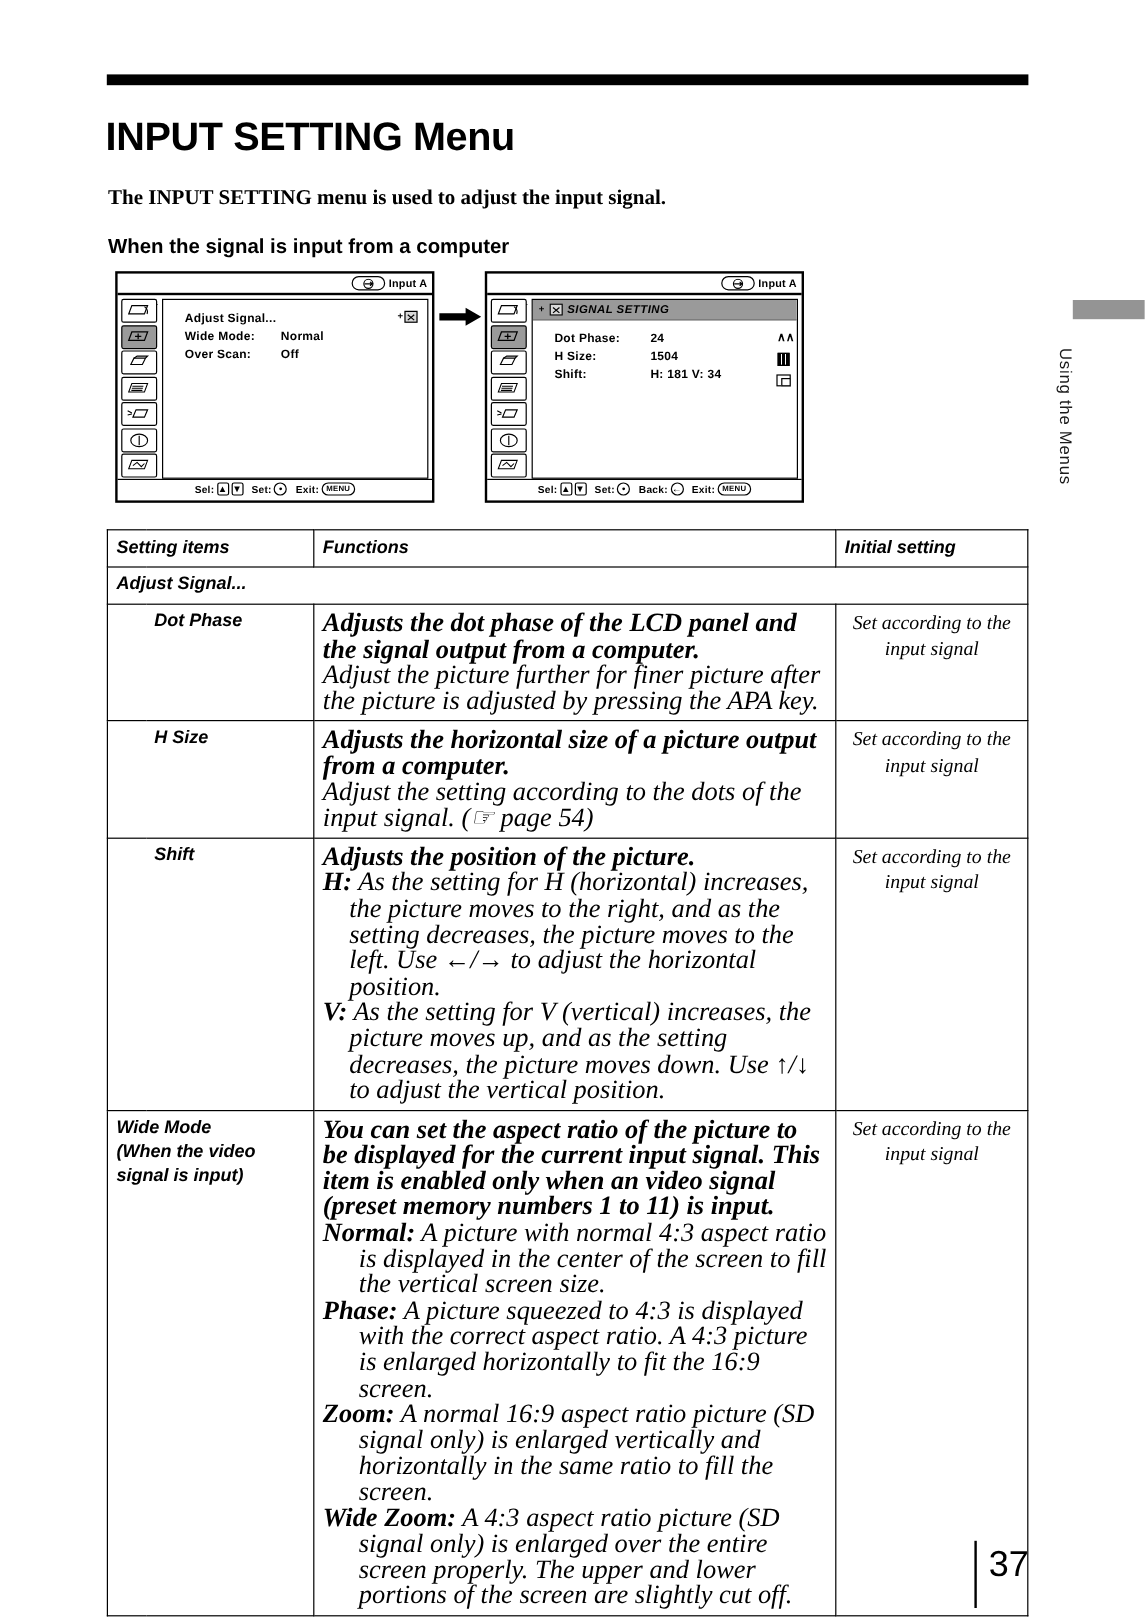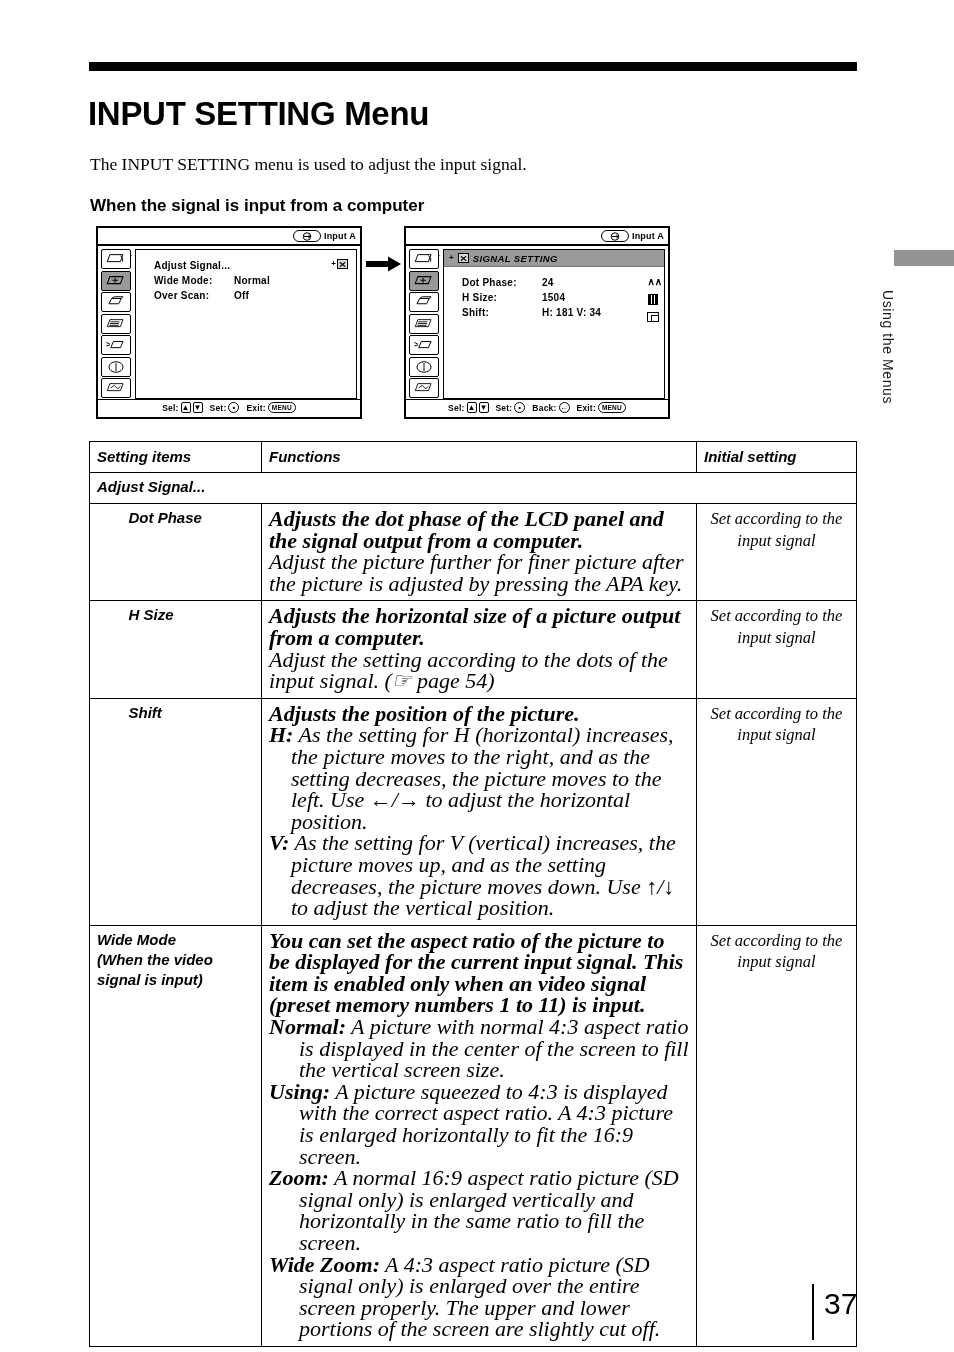--- a/index.html
+++ b/index.html
@@ -22,21 +22,21 @@
   }
   .page-title {
     position:absolute; left:88px; top:72px; width:700px;
     font-family:"Liberation Sans", sans-serif;
     font-weight:bold; font-size:33px; letter-spacing:-0.3px;
     line-height:40px;
   }
   .intro {
     position:absolute; left:90px; top:134px; width:700px;
     font-family:"Liberation Serif", serif;
-    font-size:17.5px; line-height:24px;
+    font-size:17.5px; line-height:24px;font-weight:bold;
   }
   .subhead {
     position:absolute; left:90px; top:181px; width:700px;
     font-family:"Liberation Sans", sans-serif;
     font-weight:bold; font-size:17px; line-height:22px;
   }
 
   
   .osd {
     position:absolute; top:226px;
@@ -517,21 +517,21 @@
           <div>(When the video</div>
           <div>signal is input)</div>
         </td>
         <td class="c-func func">
           <div class="lead">You can set the aspect ratio of the picture to be displayed for the current input signal. This item is enabled only when an video signal (preset memory numbers 1 to 11) is input.</div>
           <div class="hang2">
             <b>Normal:</b>
             <span>A picture with normal 4:3 aspect ratio is displayed in the center of the screen to fill the vertical screen size.</span>
           </div>
           <div class="hang2">
-            <b>Using:</b>
+            <b>Phase:</b>
             <span>A picture squeezed to 4:3 is displayed with the correct aspect ratio. A 4:3 picture is enlarged horizontally to fit the 16:9 screen.</span>
           </div>
           <div class="hang2">
             <b>Zoom:</b>
             <span>A normal 16:9 aspect ratio picture (SD signal only) is enlarged vertically and horizontally in the same ratio to fill the screen.</span>
           </div>
           <div class="hang2">
             <b>Wide Zoom:</b>
             <span>A 4:3 aspect ratio picture (SD signal only) is enlarged over the entire screen properly. The upper and lower portions of the screen are slightly cut off.</span>
           </div>

